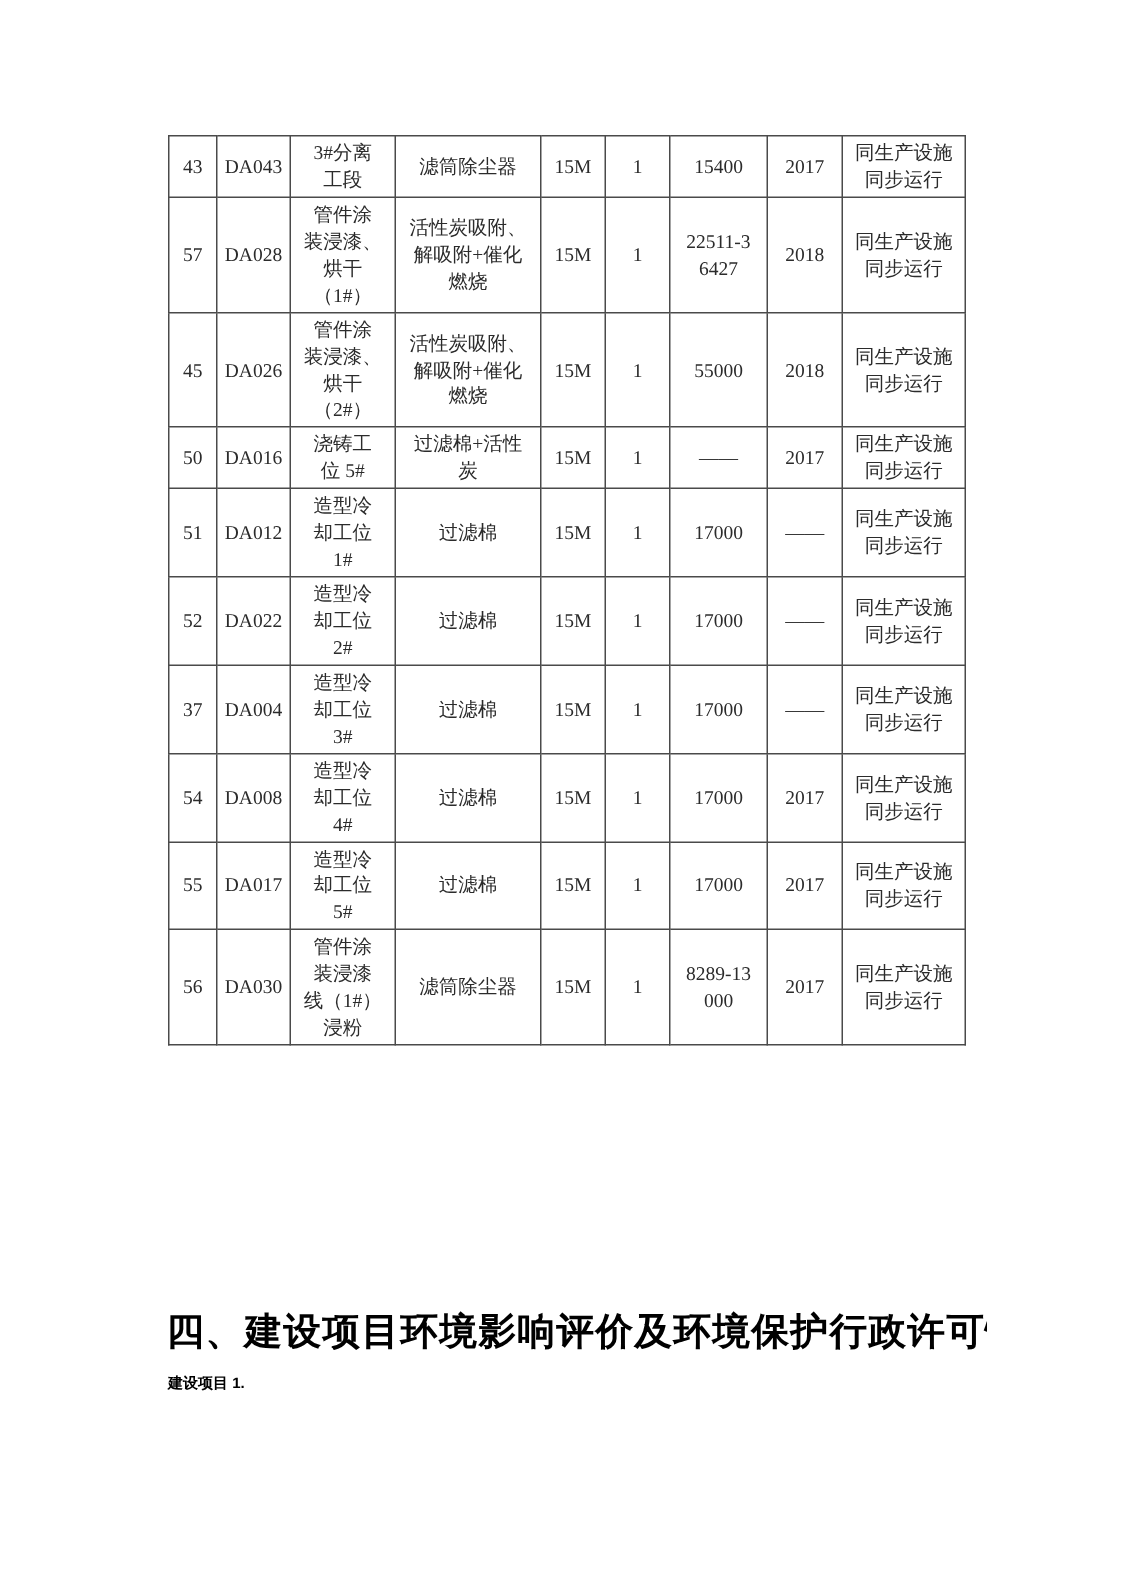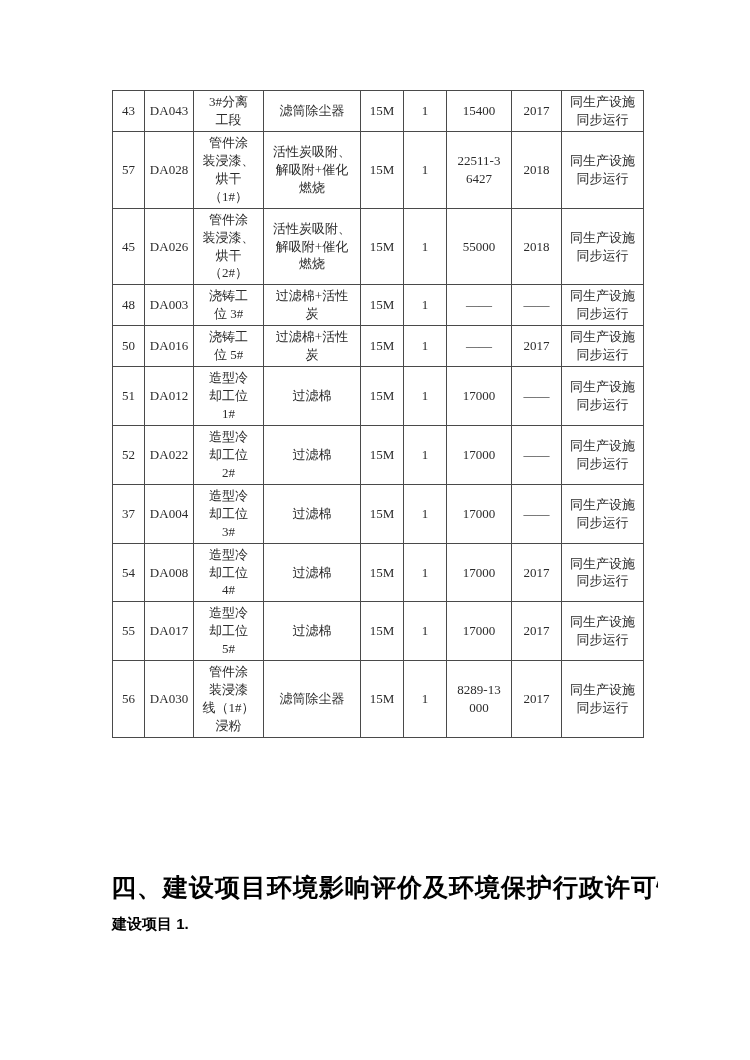--- a/index.html
+++ b/index.html
@@ -57,21 +57,21 @@
     letter-spacing: 1px;
     color: #000000;
     white-space: nowrap;
   }
   .sub-heading {
     position: absolute;
     left: 112px;
     top: 915px;
     font-family: "Liberation Sans", "DejaVu Sans", sans-serif;
     font-weight: bold;
-    font-size: 15px;
+    font-size: 10px;
     color: #000000;
     white-space: nowrap;
   }
 </style>
 </head>
 <body>
 
 <div class="page">
 
   <table class="doc-table">
@@ -129,34 +129,20 @@
 解吸附+催化
 燃烧</td>
           <td class="c4">15M</td>
           <td class="c5">1</td>
           <td class="c6">55000</td>
           <td class="c7">2018</td>
           <td class="c8">同生产设施
 同步运行</td>
         </tr>
         <tr>
-          <td class="c0">48</td>
-          <td class="c1">DA003</td>
-          <td class="c2">浇铸工
-位 3#</td>
-          <td class="c3">过滤棉+活性
-炭</td>
-          <td class="c4">15M</td>
-          <td class="c5">1</td>
-          <td class="c6">——</td>
-          <td class="c7">——</td>
-          <td class="c8">同生产设施
-同步运行</td>
-        </tr>
-        <tr>
           <td class="c0">50</td>
           <td class="c1">DA016</td>
           <td class="c2">浇铸工
 位 5#</td>
           <td class="c3">过滤棉+活性
 炭</td>
           <td class="c4">15M</td>
           <td class="c5">1</td>
           <td class="c6">——</td>
           <td class="c7">2017</td>

